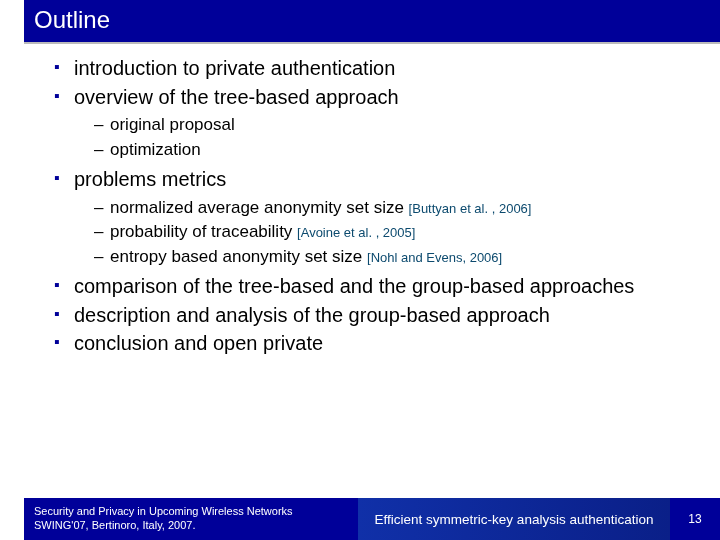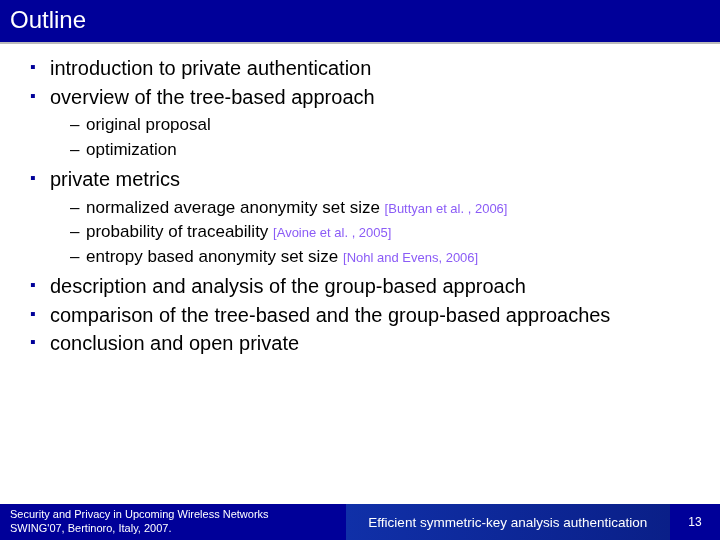--- a/index.html
+++ b/index.html
@@ -1,28 +1,28 @@
 <!DOCTYPE html>
 <html><head>
 <meta charset="utf-8">
 <style>
   * { margin: 0; padding: 0; box-sizing: border-box; }
   html, body { width: 720px; height: 540px; font-family: Verdana, Geneva, sans-serif; background: #fff; overflow: hidden; }
-  .slide { width: 720px; height: 540px; display: flex; flex-direction: column; }
+  .slide { width: 720px; height: 540px; display: flex; flex-direction: column; padding-left: 24px; }
   .title-bar { background: #000099; color: #fff; padding: 6px 10px 8px 10px; border-bottom: 2px solid #bbb; }
   .title-bar h1 { font-size: 24px; font-weight: normal; font-family: Verdana, sans-serif; }
   .content { flex: 1; padding: 12px 24px 8px 24px; color: #000; border-radius: 30px; }
   ul.lvl1 { list-style: none; }
   ul.lvl1 > li { position: relative; padding-left: 26px; font-size: 20px; line-height: 1.28; margin-bottom: 3px; }
   ul.lvl1 > li::before { content: "▪"; position: absolute; left: 6px; top: 1px; color: #000099; font-size: 16px; }
   ul.lvl2 { list-style: none; margin: 4px 0 6px 0; }
   ul.lvl2 > li { position: relative; padding-left: 36px; font-size: 17px; line-height: 1.32; margin-bottom: 2px; }
   ul.lvl2 > li::before { content: "–"; position: absolute; left: 20px; top: 0; color: #000; }
-  .cite { font-size: 13px; color: #8b5cf6; }
-  .footer { display: flex; align-items: stretch; height: 36px; margin-top: auto; justify-content: space-between; }
+  .cite { font-size: 13px; color: #0c4a6e; }
+  .footer { display: flex; align-items: stretch; height: 42px; margin-top: auto; justify-content: space-between; }
   .footer-left { flex: 0 0 48%; background: #000099; color: #fff; font-size: 11px; line-height: 1.25; padding: 5px 10px; display: flex; flex-direction: column; justify-content: center; }
   .footer-mid { flex: 1; background: linear-gradient(to right, #1030a8, #0a1f88); color: #fff; font-size: 13.5px; display: flex; align-items: center; justify-content: center; padding: 0 8px; }
   .footer-right { flex: 0 0 50px; background: #000099; color: #fff; font-size: 12px; display: flex; align-items: center; justify-content: center; }
 </style>
 </head>
 <body>
 
 <div class="slide">
 
   <div class="title-bar">
@@ -38,40 +38,40 @@
 
       <li>
         <span>overview of the tree-based approach</span>
         <ul class="lvl2">
           <li><span>original proposal</span></li>
           <li><span>optimization</span></li>
         </ul>
       </li>
 
       <li>
-        <span>private metrics</span>
+        <span>problems metrics</span>
         <ul class="lvl2">
           <li>
             <span>normalized average anonymity set size </span><span class="cite">[Buttyan et al. , 2006]</span>
           </li>
           <li>
             <span>probability of traceability </span><span class="cite">[Avoine et al. , 2005]</span>
           </li>
           <li>
             <span>entropy based anonymity set size </span><span class="cite">[Nohl and Evens, 2006]</span>
           </li>
         </ul>
       </li>
 
       <li>
-        <span>description and analysis of the group-based approach</span>
+        <span>comparison of the tree-based and the group-based approaches</span>
       </li>
 
       <li>
-        <span>comparison of the tree-based and the group-based approaches</span>
+        <span>description and analysis of the group-based approach</span>
       </li>
 
       <li>
         <span>conclusion and open private</span>
       </li>
 
     </ul>
   </div>
 
   <div class="footer">

